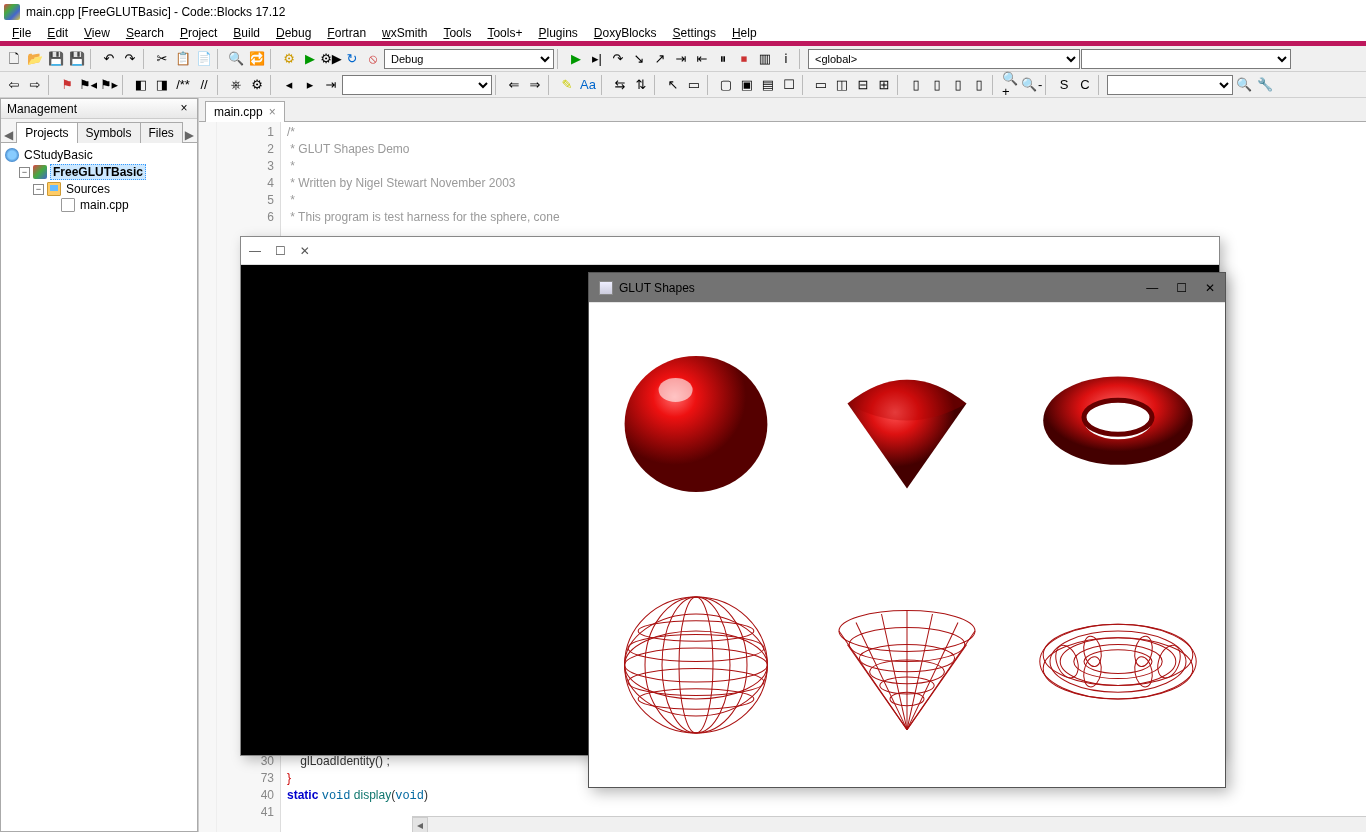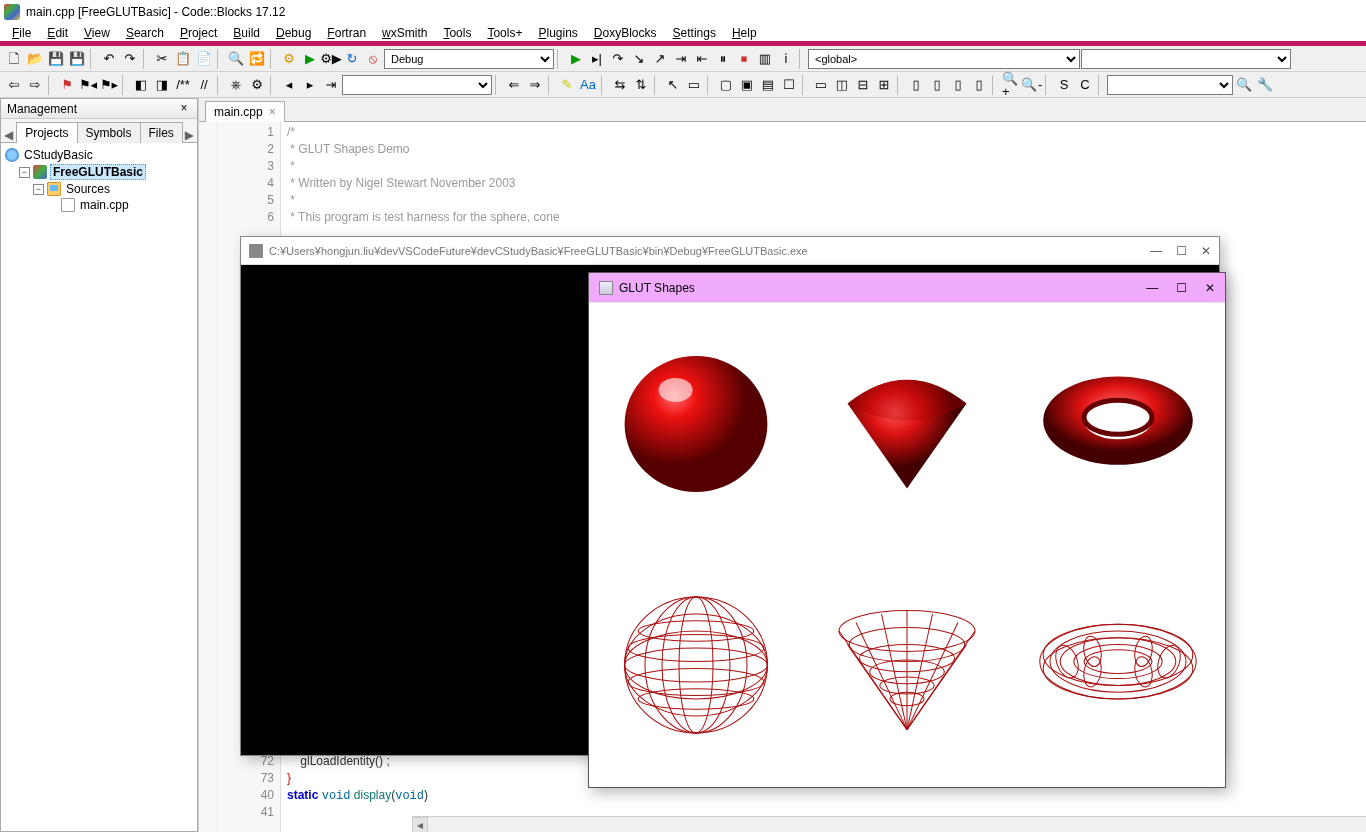--- a/index.html
+++ b/index.html
@@ -61,21 +61,21 @@
 
 
 .overlay-console { position:absolute; left:240px; top:236px; width:980px; height:520px; background:#fff; border:1px solid #888; box-shadow:4px 4px 12px rgba(0,0,0,.25); }
 .overlay-console .tb { height:28px; background:#fff; display:flex; align-items:center; justify-content:space-between; padding:0 8px; border-bottom:1px solid #ddd; }
 .overlay-console .tb .ticon2 { width:14px; height:14px; background:#888; margin-right:6px; }
 .overlay-console .tb .ttxt { color:#777; flex:1; font-size:11px; }
 .overlay-console .wbtns { display:flex; gap:14px; color:#555; }
 .overlay-console .body { position:absolute; left:0; top:28px; right:0; bottom:0; background:#000; }
 
 .overlay-gl { position:absolute; left:588px; top:272px; width:638px; height:516px; background:#fff; border:1px solid #555; box-shadow:4px 4px 14px rgba(0,0,0,.3); }
-.overlay-gl .tb { height:30px; background:#f0abfc; display:flex; align-items:center; justify-content:space-between; padding:0 10px; border-bottom:1px solid #e5e5e5; }
+.overlay-gl .tb { height:30px; background:#737373; display:flex; align-items:center; justify-content:space-between; padding:0 10px; border-bottom:1px solid #e5e5e5; }
 .overlay-gl .tb .gicon { width:14px; height:14px; border:1px solid #888; background:linear-gradient(#eef,#ccd); margin-right:6px; }
 .overlay-gl .tb .ttxt { font-size:12px; }
 .overlay-gl .wbtns { display:flex; gap:18px; font-size:14px; }
 .overlay-gl .canvas { position:absolute; left:1px; top:30px; right:1px; bottom:1px; background:#fff; display:grid; grid-template-columns:1fr 1fr 1fr; grid-template-rows:1fr 1fr; place-items:center; }
 .shape { width:170px; height:170px; }
 
 
 .i { font-size:13px; line-height:1; }
 .scrollh { position:absolute; bottom:0; left:213px; right:0; height:16px; background:#f0f0f0; border-top:1px solid #ccc; display:flex; align-items:center; }
 .scrollh .arr { width:16px; height:16px; text-align:center; color:#666; background:#e4e4e4; border:1px solid #ccc; }
@@ -418,39 +418,35 @@
           <div>&nbsp;</div>
           <div>&nbsp;</div>
           <div>&nbsp;</div>
           <div>&nbsp;</div>
           <div>&nbsp;</div>
           <div>&nbsp;</div>
           <div>&nbsp;</div>
           <div>&nbsp;</div>
           <div>&nbsp;</div>
           <div>37</div>
-          <div>72</div>
+          <div>30</div>
           <div>73</div>
           <div>40</div>
           <div>41</div>
         </div>
       <div class="code" id="code"><div class="c-comment">/*</div><div class="c-comment"> * GLUT Shapes Demo</div><div class="c-comment"> *</div><div class="c-comment"> * Written by Nigel Stewart November 2003</div><div class="c-comment"> *</div><div class="c-comment"> * This program is test harness for the sphere, cone</div><div>&nbsp;</div><div>&nbsp;</div><div>&nbsp;</div><div>&nbsp;</div><div>&nbsp;</div><div>&nbsp;</div><div>&nbsp;</div><div>&nbsp;</div><div>&nbsp;</div><div>&nbsp;</div><div>&nbsp;</div><div>&nbsp;</div><div>&nbsp;</div><div>&nbsp;</div><div>&nbsp;</div><div>&nbsp;</div><div>&nbsp;</div><div>&nbsp;</div><div>&nbsp;</div><div>&nbsp;</div><div>&nbsp;</div><div>&nbsp;</div><div>&nbsp;</div><div>&nbsp;</div><div>&nbsp;</div><div>&nbsp;</div><div>&nbsp;</div><div>&nbsp;</div><div>&nbsp;</div><div>&nbsp;</div><div>    glMatrixMode(GE_MODELVIEW);</div><div>    glLoadIdentity() ;</div><div style="color:#c00">}</div><div></div><div><span class="c-kw">static</span> <span class="c-type">void</span> <span class="c-id">display</span>(<span class="c-type">void</span>)</div></div>
     </div>
     <div class="scrollh">
       <span class="arr">◂</span>
     </div>
   </div>
 </div>
 
 <div class="overlay-console">
   <div class="tb">
-    <span style="display:flex;align-items:center">
-      <span class="ticon2"></span>
-      <span class="ttxt">C:¥Users¥hongjun.liu¥devVSCodeFuture¥devCStudyBasic¥FreeGLUTBasic¥bin¥Debug¥FreeGLUTBasic.exe</span>
-    </span>
     <span class="wbtns">
       <span>—</span>
       <span>☐</span>
       <span>✕</span>
     </span>
   </div>
   <div class="body"></div>
 </div>
 
 <div class="overlay-gl">

